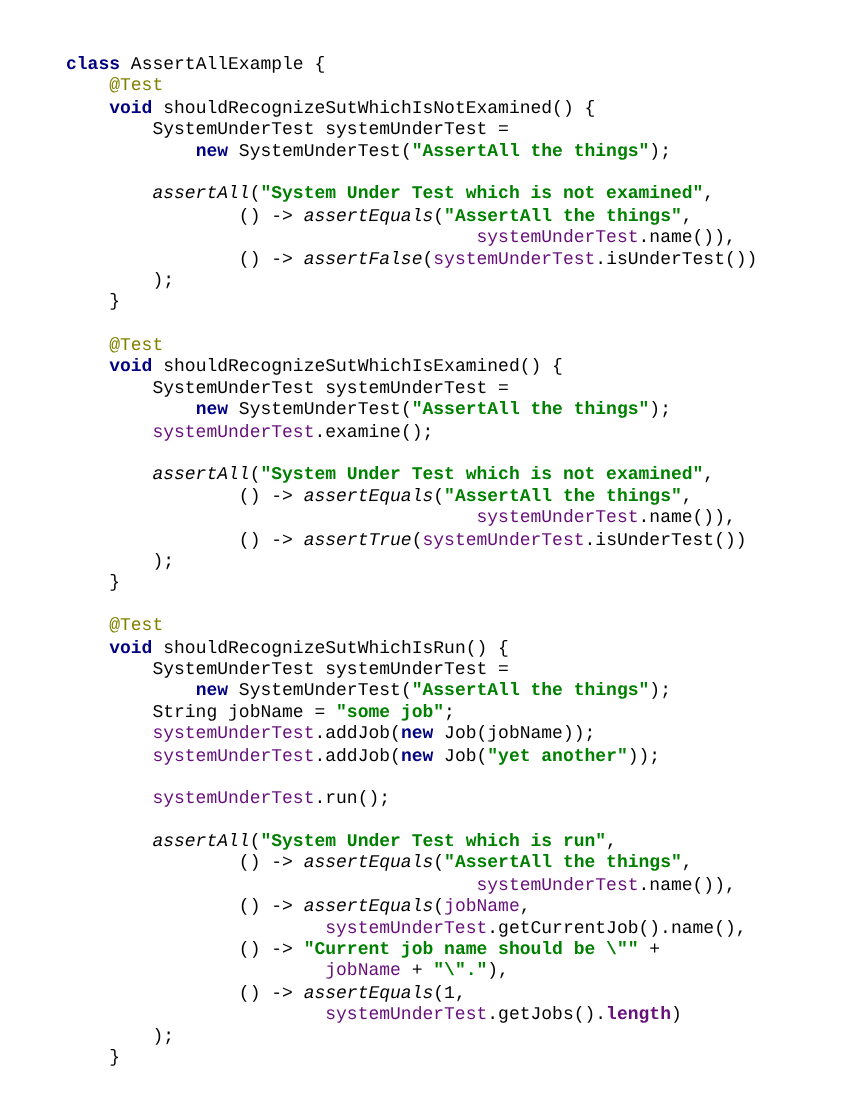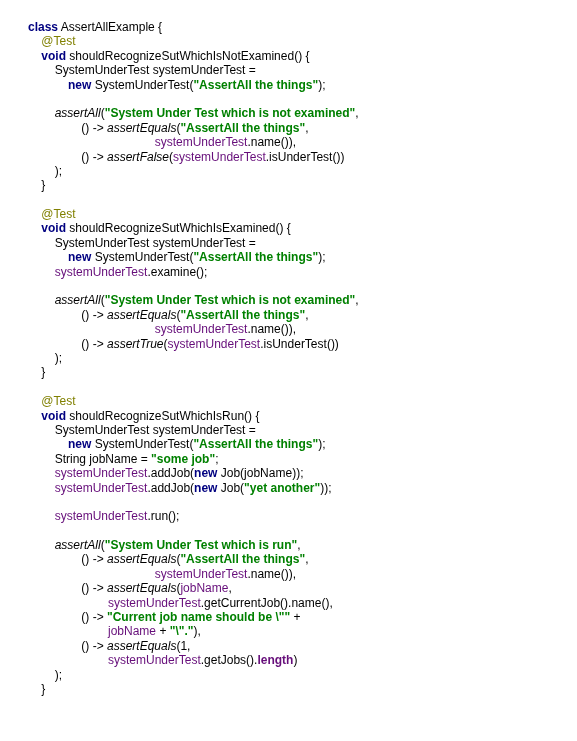--- a/index.html
+++ b/index.html
@@ -7,23 +7,23 @@
     padding: 20px 28px;
     background: #ffffff;
     font-family: "Courier New", Courier, monospace;
     font-size: 12px;
     line-height: 1.2;
     color: #000000;
     width: 577px;
     box-sizing: border-box;
   }
   pre {
-    margin: 0;
+    margin: 16px;
     white-space: pre;
-    font-family: Liberation Sans, sans-serif;
+    font-family: Liberation Mono, monospace;
   }
   .kw   { color: #000080; font-weight: bold; } 
   .ann  { color: #808000; }                    
   .str  { color: #008000; font-weight: bold; } 
   .mtd  { color: #000000; font-style: italic; }
   .var  { color: #660e7a; }                    
   .fld  { color: #660e7a; font-weight: bold; } 
 </style>
 </head>
 <body>

